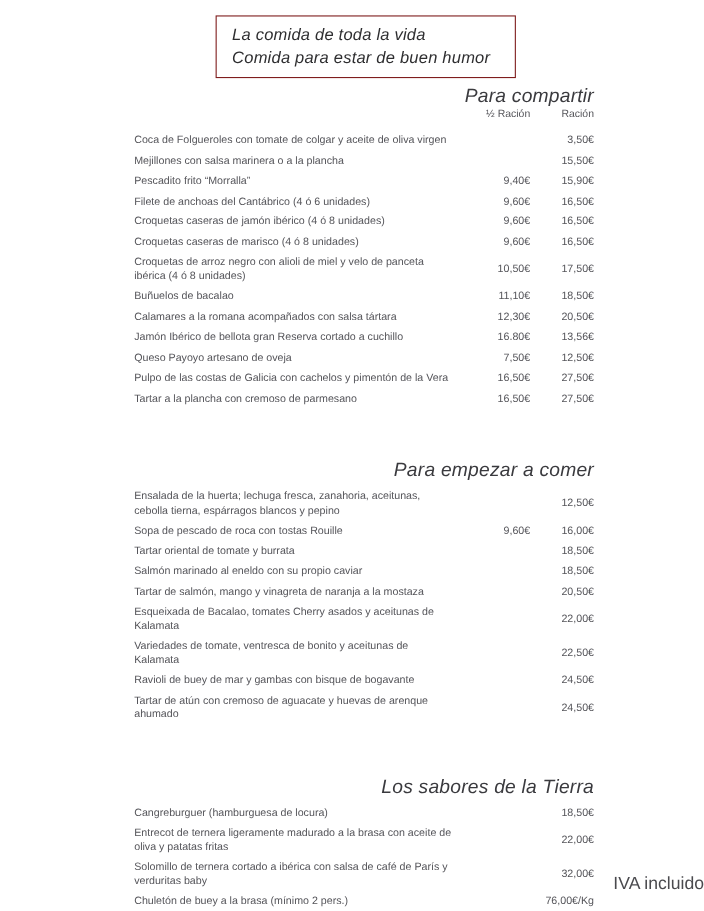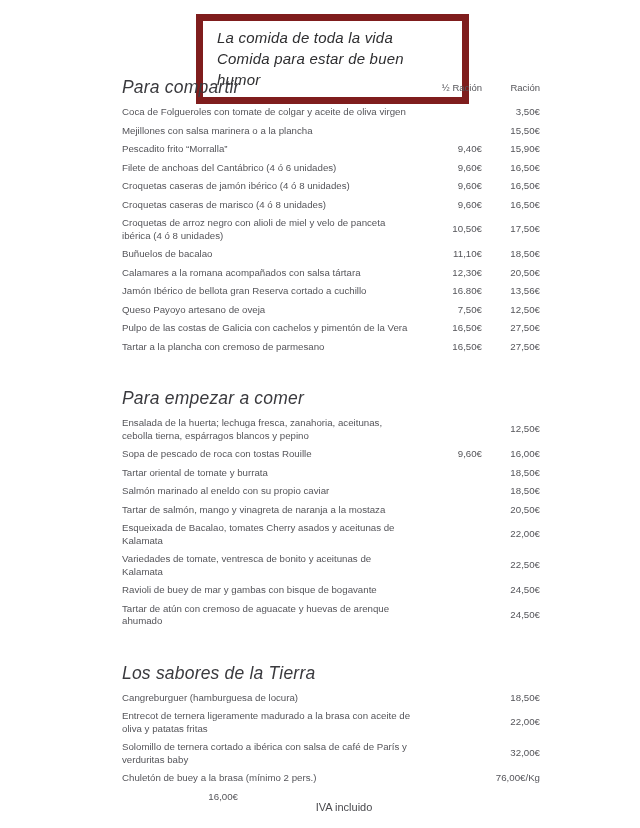--- a/index.html
+++ b/index.html
@@ -7,34 +7,34 @@
   body {
     width: 640px; height: 828px;
     font-family: "Liberation Sans", sans-serif;
     color: #55555a;
     position: relative;
   }
   .page { position: relative; width: 640px; height: 828px; overflow: hidden; }
 
   .title-box {
     position: absolute; left: 196px; top: 14px; width: 273px;
-    border: 7px solid #7f1d1d;
+    border: 1px solid #7f1d1d;
     padding: 6px 14px 7px 14px;
     font-style: italic;
     font-size: 15px; line-height: 21px;
     color: #2e2e30;
     letter-spacing: 0.2px;
   }
 
   .content { position: absolute; left: 122px; top: 76px; width: 418px; }
 
   .menu-section { margin: 0; }
-  .menu-section + .menu-section { margin-top: 31px; }
-
-  .section-header { display: flex; align-items: flex-end; margin-bottom: 5px; }
+  .menu-section + .menu-section { margin-top: 44px; }
+
+  .section-header { display: flex; align-items: flex-end; margin-bottom: 5px; flex-direction: column; }
   .section-title {
     flex: 1; margin: 0;
     font-style: italic; font-weight: 400;
     font-size: 17.5px; line-height: 22px;
     color: #3a3a3e;
     letter-spacing: 0.2px;
   }
   .col-headers { display: flex; padding-bottom: 5px; }
   .col { font-size: 9.5px; color: #55555a; text-align: right; }
   .col.half { width: 58px; }
@@ -45,22 +45,22 @@
   .item-name {
     flex: 1; font-size: 9.7px; line-height: 12.5px;
     color: #55555a; padding-right: 12px;
   }
   .price { font-size: 9.7px; line-height: 12.5px; color: #55555a; text-align: right; white-space: nowrap; }
   .price.half { width: 58px; }
   .price.full { width: 52px; margin-left: 6px; }
 
   .footer {
     position: absolute; left: 0; right: 0; bottom: 15px;
-    text-align: center;
-    font-size: 11px; color: #4a4a4e; padding-left: 48px;
+    text-align: right;
+    font-size: 16px; color: #4a4a4e; padding-left: 48px;
   }
 </style>
 </head>
 <body>
 
 <div class="page">
 
   <div class="title-box">
     <div>La comida de toda la vida</div>
     <div>Comida para estar de buen humor</div>

